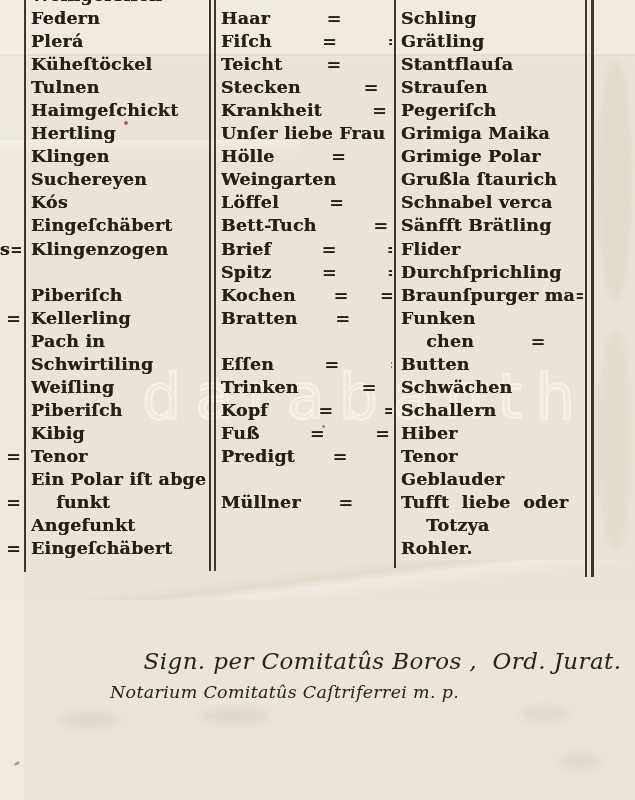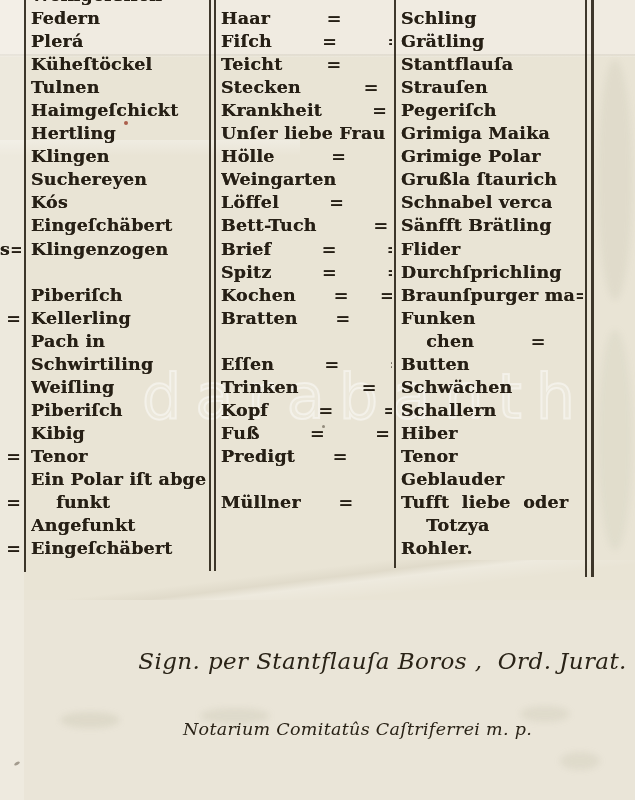--- a/index.html
+++ b/index.html
@@ -47,23 +47,23 @@
     font-size:62px;font-weight:400;letter-spacing:14px;
     color:rgba(255,255,255,.16);
     -webkit-text-stroke:2px rgba(255,255,255,.45);
     pointer-events:none;
   }
 
   
   .sig1{position:absolute;left:130px;top:648px;width:505px;text-align:center;
     font-style:italic;font-weight:500;font-size:23px;color:#2a2317;
     letter-spacing:.4px;white-space:pre;}
-  .sig2{position:absolute;left:110px;top:682px;width:495px;text-align:center;
+  .sig2{position:absolute;left:110px;top:682px;width:495px;
     font-style:italic;font-weight:500;font-size:17.5px;color:#2a2317;
-    letter-spacing:.3px;white-space:pre;margin-top:37px;}
+    letter-spacing:.3px;white-space:pre;}
 
   
   .ghost{position:absolute;border-radius:50%;filter:blur(3px);pointer-events:none;}
   .g1{left:598px;top:60px;width:34px;height:240px;background:rgba(150,150,118,.10);}
   .g2{left:598px;top:330px;width:34px;height:220px;background:rgba(145,150,120,.09);}
   .g3{left:60px;top:712px;width:60px;height:16px;background:rgba(150,148,115,.14);}
   .g4{left:200px;top:708px;width:70px;height:16px;background:rgba(150,148,115,.13);}
   .g5{left:520px;top:706px;width:50px;height:16px;background:rgba(150,148,115,.12);}
   .g6{left:560px;top:752px;width:40px;height:18px;background:rgba(150,148,115,.12);}
   .speck{position:absolute;border-radius:50%;}
@@ -202,16 +202,16 @@
       <div class="row">Schwächen</div>
       <div class="row">Schallern</div>
       <div class="row">Hiber</div>
       <div class="row">Tenor</div>
       <div class="row">Geblauder</div>
       <div class="row">Tufft  liebe  oder</div>
       <div class="row">    Totzya</div>
       <div class="row">Rohler.</div>
     </div>
 
-  <div class="sig1">Sign. per Stantflauſa Boros ,  Ord. Jurat.</div>
+  <div class="sig1">Sign. per Comitatûs Boros ,  Ord. Jurat.</div>
   <div class="sig2">Notarium Comitatûs Caſtriferrei m. p.</div>
 
 </div>
 
 </body></html>

